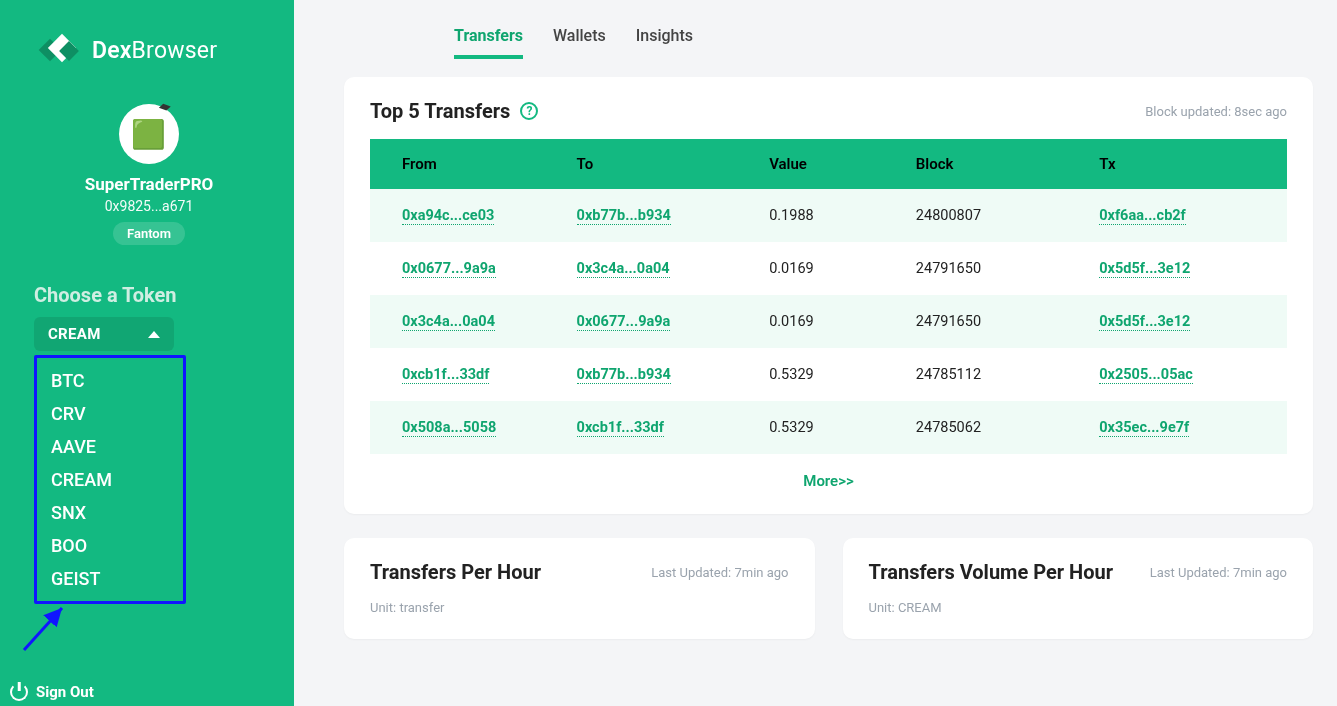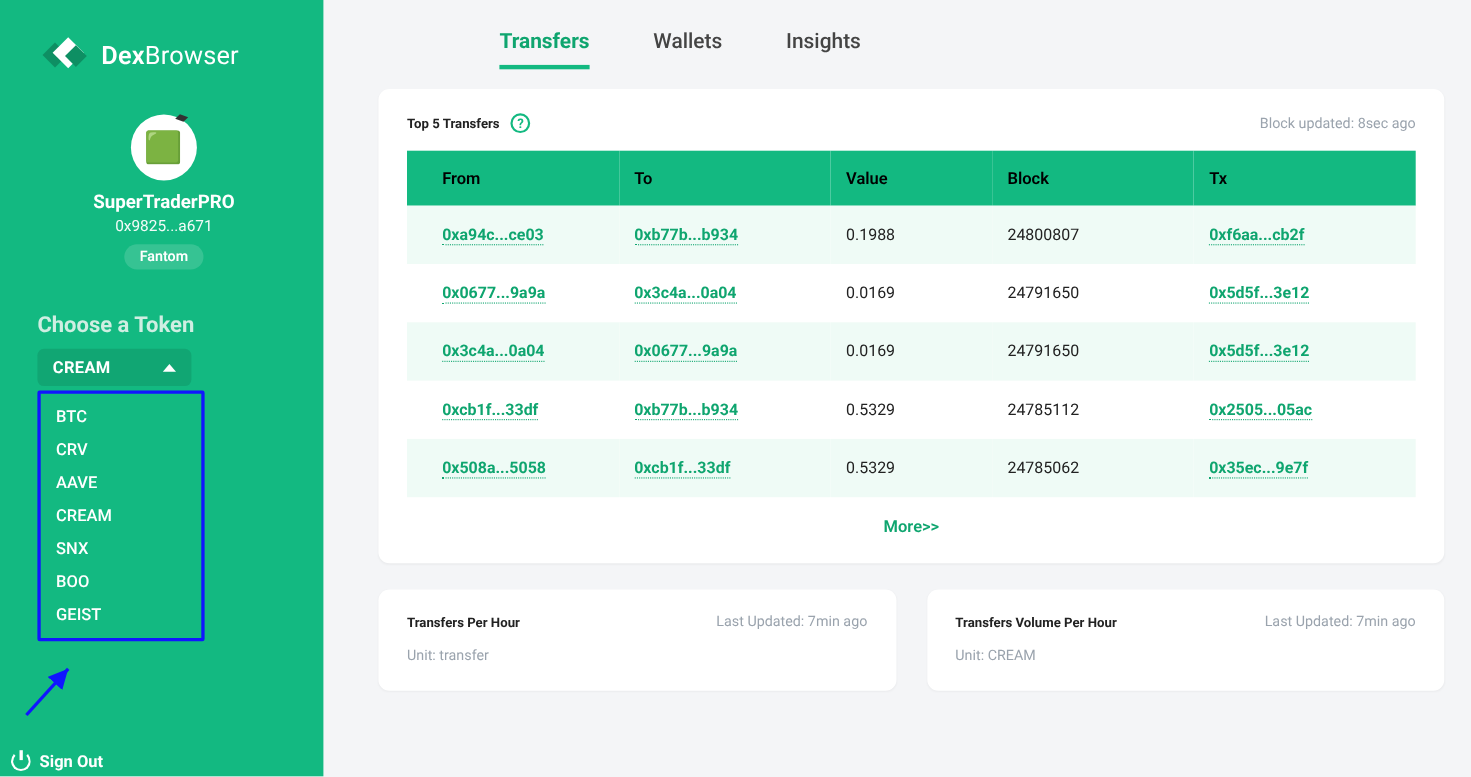--- a/index.html
+++ b/index.html
@@ -44,40 +44,40 @@
     margin-top: 10px; background: rgba(0,0,0,.1); border-radius: 6px;
     padding: 8px 14px; display:flex; align-items:center; justify-content:space-between;
     cursor:pointer; width: 140px; color:#fff;
   }
   .token-select .lbl { font-weight:700; font-size:15px; letter-spacing:.3px; }
   .arrow-up { width:0; height:0; border-left:6px solid transparent; border-right:6px solid transparent; border-bottom:7px solid #fff; }
   .token-list {
     margin-top: 4px; border: 3px solid #1015ff; border-radius: 2px;
     padding: 6px 0; width: 152px; background: #13b981;
   }
-  .token-item { padding: 6px 14px; font-size: 15px; font-weight: 500; cursor:pointer; }
+  .token-item { padding: 6px 14px; font-size: 18px; font-weight: 500; cursor:pointer; }
   .signout { position:absolute; left:10px; bottom:5px; display:flex; align-items:center; gap:8px; font-weight:700; font-size:15px; cursor:pointer; }
   .power-icon { width:18px; height:18px; border:2.5px solid #fff; border-top-color:transparent; border-radius:50%; position:relative; }
   .power-icon::after{ content:""; position:absolute; left:50%; top:-3px; width:2.5px; height:9px; background:#fff; transform:translateX(-50%);}
   .pointer-arrow{
     position:absolute; left:18px; top:600px; width:56px; height:56px; pointer-events:none;
   }
   
   .main { position:absolute; left:294px; top:0; right:0; bottom:0; padding: 0 0 0 0; }
-  .tabs { display:flex; gap:58px; padding: 26px 0 14px 160px; font-size:19px; }
+  .tabs { display:flex; gap:30px; padding: 26px 0 14px 160px; font-size:16px; }
   .tab { cursor:pointer; color:#444; font-weight:500; padding-bottom:10px; }
   .tab.active { color:#0fa56f; font-weight:700; border-bottom:4px solid #13b981; }
   .card {
     background:#fff; border-radius:10px; padding: 22px 26px 24px 26px;
     box-shadow: 0 1px 2px rgba(0,0,0,.04);
   }
   .card1 { margin: 4px 24px 0 50px; }
   .title-row { display:flex; align-items:center; justify-content:space-between; margin-bottom:16px; }
   .title-left { display:flex; align-items:center; gap:10px; }
-  .ctitle { font-size:12px; font-weight:700; }
+  .ctitle { font-size:20px; font-weight:700; }
   .help {
     width:18px; height:18px; border:2px solid #13b981; color:#13b981; border-radius:50%;
     display:flex; align-items:center; justify-content:center; font-size:12px; font-weight:700;
   }
   .updated { color:#9aa3ad; font-size:13px; }
   table { width:100%; border-collapse: collapse; }
   thead th {
     background:#13b981; color:#000000; text-align:left; font-weight:600; font-size:15px;
     padding: 16px 14px;
   }

